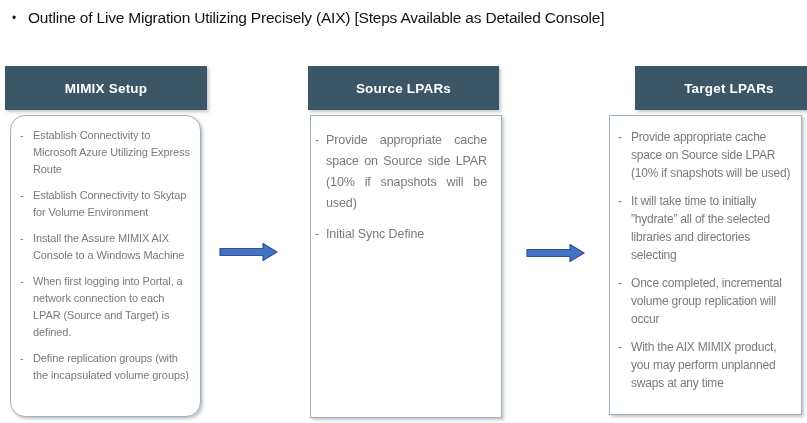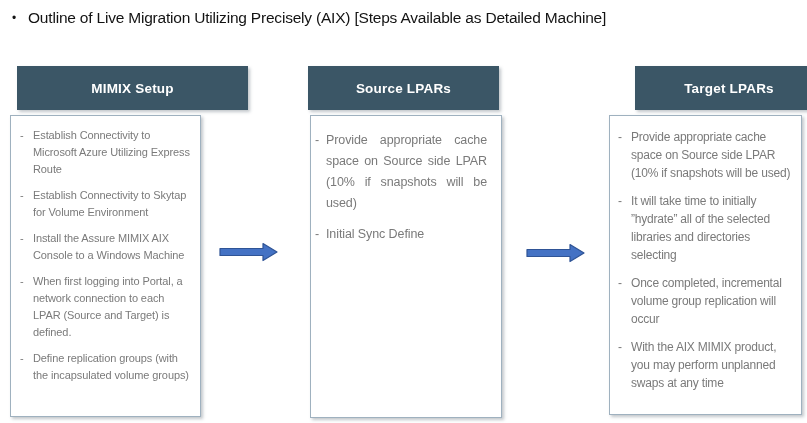--- a/index.html
+++ b/index.html
@@ -73,22 +73,22 @@
     margin-bottom: 10px;
   }
   .col-body li::before {
     content: "-";
     position: absolute;
     left: 9px;
     top: 0;
   }
 
   
-  .header-1 { left: 5px;   width: 231px; margin-left: 12px; }
-  .body-1   { left: 10px;  width: 191px; height: 302px; }
+  .header-1 { left: 5px;   width: 202px; }
+  .body-1   { left: 10px;  width: 191px; height: 302px; border-radius: 15px; }
   .body-1 li { font-size: 11px; line-height: 17px; margin-bottom: 9px; letter-spacing: -0.1px; }
 
   
   .header-2 { left: 308px; width: 191px; justify-content: center; }
   .body-2   { left: 310px; width: 192px; height: 303px; }
   .body-2 ul { padding-top: 14px; }
   .body-2 li { font-size: 12.5px; line-height: 21px; text-align: justify; padding-left: 15px; padding-right: 6px; letter-spacing: -0.1px; }
   .body-2 li::before { left: 4px; }
 
   
@@ -107,21 +107,21 @@
   .arrow-1 { left: 219px; top: 242px; }
   .arrow-2 { left: 526px; top: 243px; }
 </style>
 </head>
 <body>
 
 <div class="canvas">
 
   <div class="slide-title">
     <span class="bullet">•</span>
-    <span class="title-text">Outline of Live Migration Utilizing Precisely (AIX) [Steps Available as Detailed Machine]</span>
+    <span class="title-text">Outline of Live Migration Utilizing Precisely (AIX) [Steps Available as Detailed Console]</span>
   </div>
 
   <div class="col-header header-1">
     <span>MIMIX Setup</span>
   </div>
   <div class="col-body body-1">
     <ul>
       <li>Establish Connectivity to Microsoft Azure Utilizing Express Route</li>
       <li>Establish Connectivity to Skytap for Volume Environment</li>
       <li>Install the Assure MIMIX AIX Console to a Windows Machine</li>

